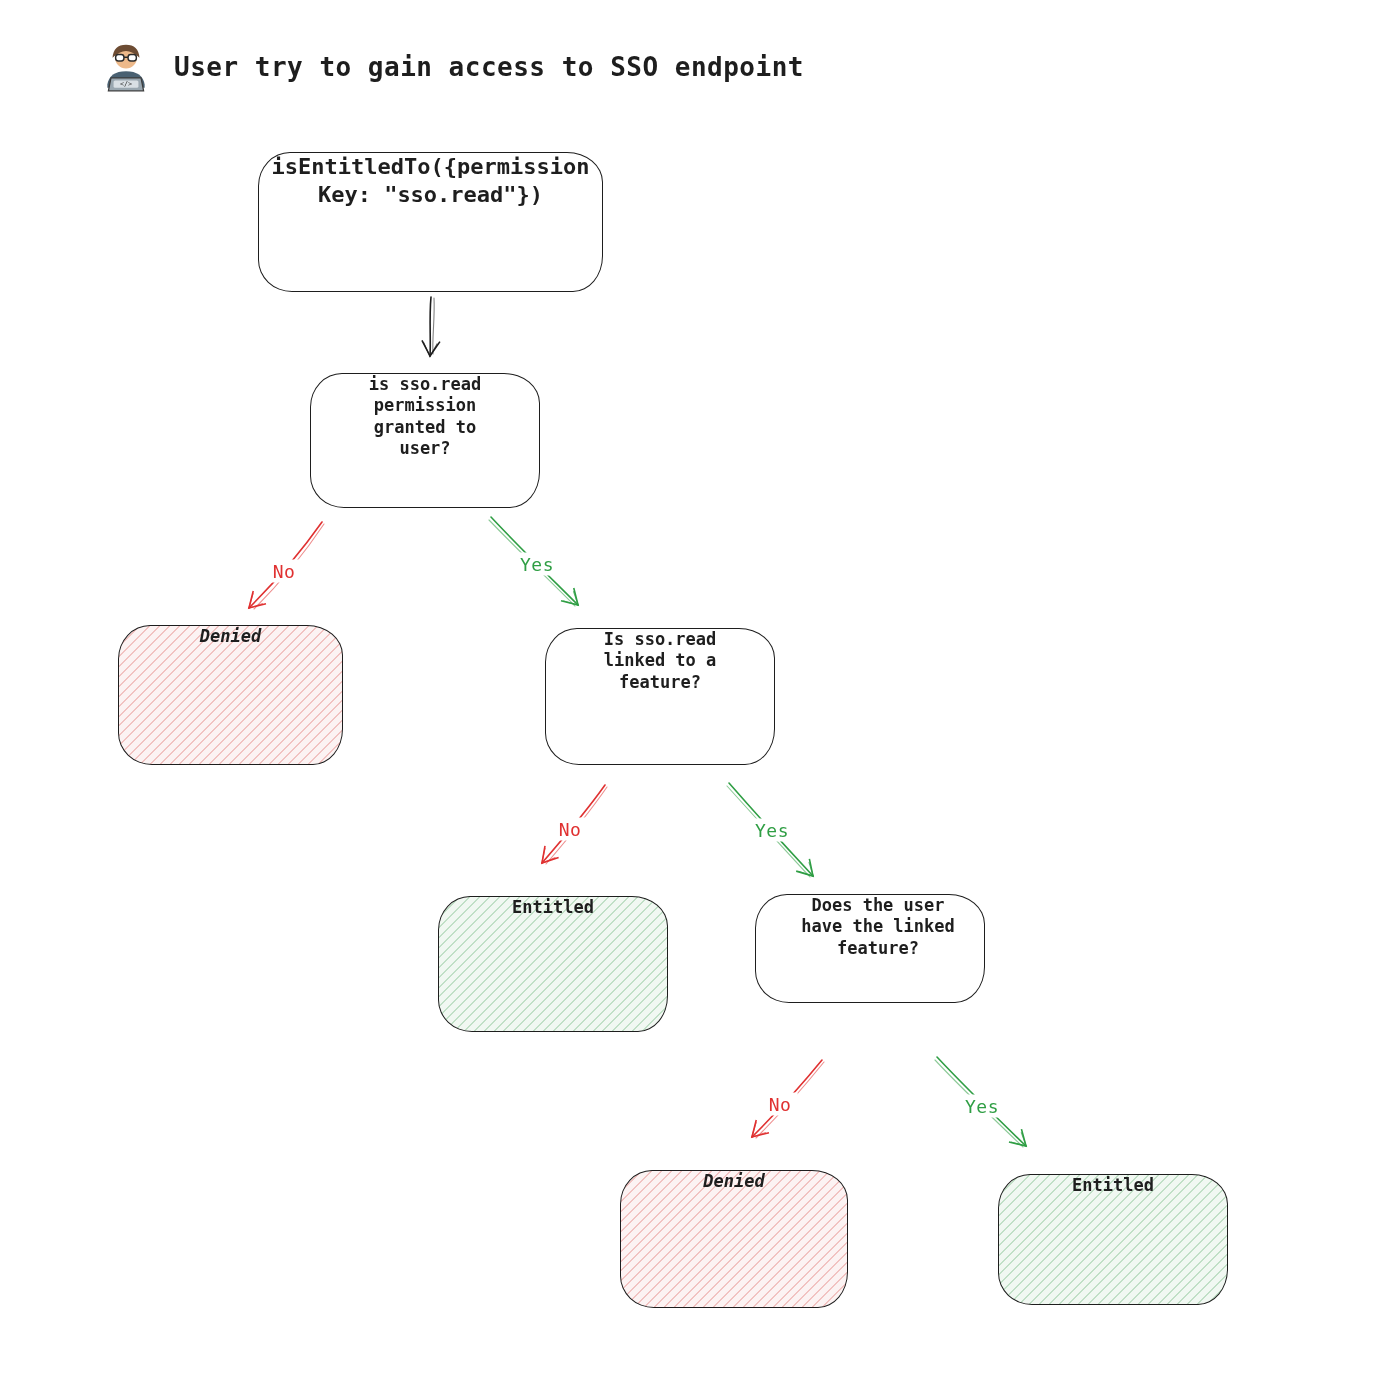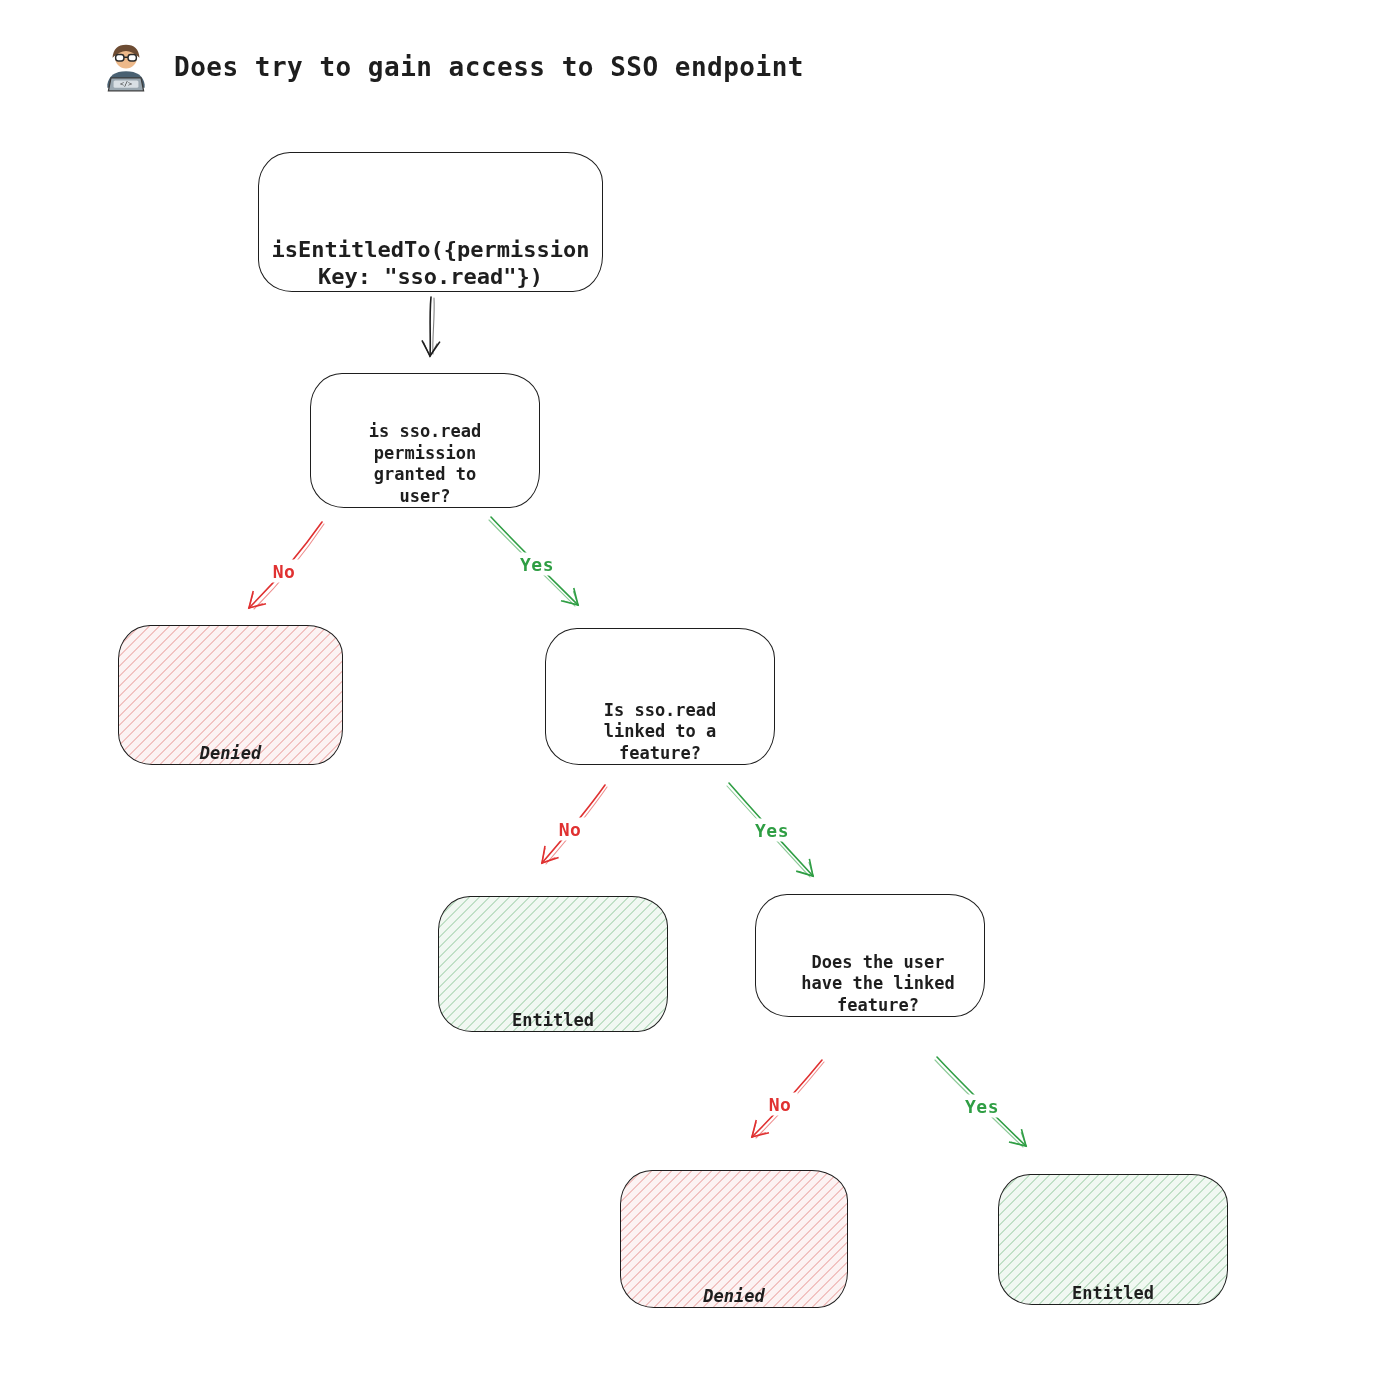--- a/index.html
+++ b/index.html
@@ -24,21 +24,21 @@
     margin:0;font-size:26px;font-weight:700;letter-spacing:0.5px;
     font-family:"DejaVu Sans Mono","Liberation Mono",monospace;
   }
   .edges{position:absolute;left:0;top:0;pointer-events:none;}
   .edge{fill:none;stroke-width:1.6px;stroke-linecap:round;}
   .edge.sketch{stroke-width:1.1px;opacity:.55;}
   .edge.dark{stroke:var(--c-stroke);}
   .edge.no{stroke:var(--c-no);}
   .edge.yes{stroke:var(--c-yes);}
   .node{
-    position:absolute;display:flex;align-items:flex-end;justify-content:center;
+    position:absolute;display:flex;align-items:flex-start;justify-content:center;
     text-align:center;background:#fff;
     border:1.7px solid var(--c-stroke);
     border-radius:32px 36px 30px 34px / 34px 30px 36px 32px;
     box-sizing:border-box;
   }
   .node-label{
     white-space:pre-line;font-size:17px;line-height:1.26;font-weight:600;
   }
   .node.entry .node-label{font-size:22px;}
   .node.denied{
@@ -51,21 +51,21 @@
   .node.entitled{
     background-color:#f1f8f2;
     background-image:repeating-linear-gradient(135deg,
       rgba(67,160,85,0.28) 0px, rgba(67,160,85,0.28) 1.4px,
       transparent 1.4px, transparent 7px);
     margin-left:33px;
   }
   .edge-label{
     position:absolute;transform:translate(-50%,-50%);
     background:#ffffff;padding:1px 6px;
-    font-size:18px;font-weight:700;letter-spacing:0.5px;
+    font-size:18px;font-weight:400;letter-spacing:0.5px;
   }
   .edge-label.no{color:var(--c-no);}
   .edge-label.yes{color:var(--c-yes);}
 </style>
 </head>
 <body>
 
 <div class="canvas">
 
   <div class="title-row">
@@ -75,21 +75,21 @@
         <path d="M12 19 Q13 6.5 25 6.5 Q37 6.5 38 19 Q31 12.5 25 12.5 Q19 12.5 12 19 Z" fill="#6d4c33"></path>
         <rect x="15" y="16" width="8" height="6.2" rx="2.6" fill="#ffffff" stroke="#2b2b2b" stroke-width="1.4"></rect>
         <rect x="27" y="16" width="8" height="6.2" rx="2.6" fill="#ffffff" stroke="#2b2b2b" stroke-width="1.4"></rect>
         <line x1="23" y1="18.6" x2="27" y2="18.6" stroke="#2b2b2b" stroke-width="1.4"></line>
         <path d="M7 45 Q9 32 25 32 Q41 32 43 45 L43 48 L7 48 Z" fill="#4a6172"></path>
         <path d="M10.5 38.5 L39.5 38.5 L42 51 L8 51 Z" fill="#9aa7b0" stroke="#3c3c3c" stroke-width="1.2"></path>
         <rect x="13" y="41" width="24" height="7" rx="1.5" fill="#d9dfe4"></rect>
         <text x="25" y="46.8" font-size="6.5" text-anchor="middle" fill="#2b2b2b" font-family="monospace">&lt;/&gt;</text>
       </svg>
     </span>
-    <h1 class="page-title">Does try to gain access to SSO endpoint</h1>
+    <h1 class="page-title">User try to gain access to SSO endpoint</h1>
   </div>
 
   <svg class="edges" width="1390" height="1398" viewBox="0 0 1390 1398">
     <defs>
       <marker id="ah-dark" markerUnits="userSpaceOnUse" markerWidth="26" markerHeight="26" refX="22" refY="13" orient="auto">
         <path d="M7 4 L22 13 L7 22" fill="none" stroke="var(--c-stroke)" stroke-width="1.6"></path>
         <path d="M9 6.5 L22.5 13 L8.5 20.5" fill="none" stroke="var(--c-stroke)" stroke-width="1.1" opacity="0.7"></path>
       </marker>
       <marker id="ah-no" markerUnits="userSpaceOnUse" markerWidth="26" markerHeight="26" refX="22" refY="13" orient="auto">
         <path d="M7 4 L22 13 L7 22" fill="none" stroke="var(--c-no)" stroke-width="1.6"></path>
@@ -142,21 +142,21 @@
   <div class="node question" style="left:545px;top:628px;width:230px;height:137px;">
     <span class="node-label">Is sso.read
 linked to a
 feature?</span>
   </div>
 
   <div class="node entitled" style="left:405px;top:896px;width:230px;height:136px;">
     <span class="node-label">Entitled</span>
   </div>
 
-  <div class="node question" style="left:755px;top:894px;width:230px;height:123px;padding-left:16px;">
+  <div class="node question" style="left:755px;top:894px;width:230px;height:109px;padding-left:16px;">
     <span class="node-label">Does the user
 have the linked
 feature?</span>
   </div>
 
   <div class="node denied" style="left:620px;top:1170px;width:228px;height:138px;">
     <span class="node-label">Denied</span>
   </div>
 
   <div class="node entitled" style="left:965px;top:1174px;width:230px;height:131px;">

